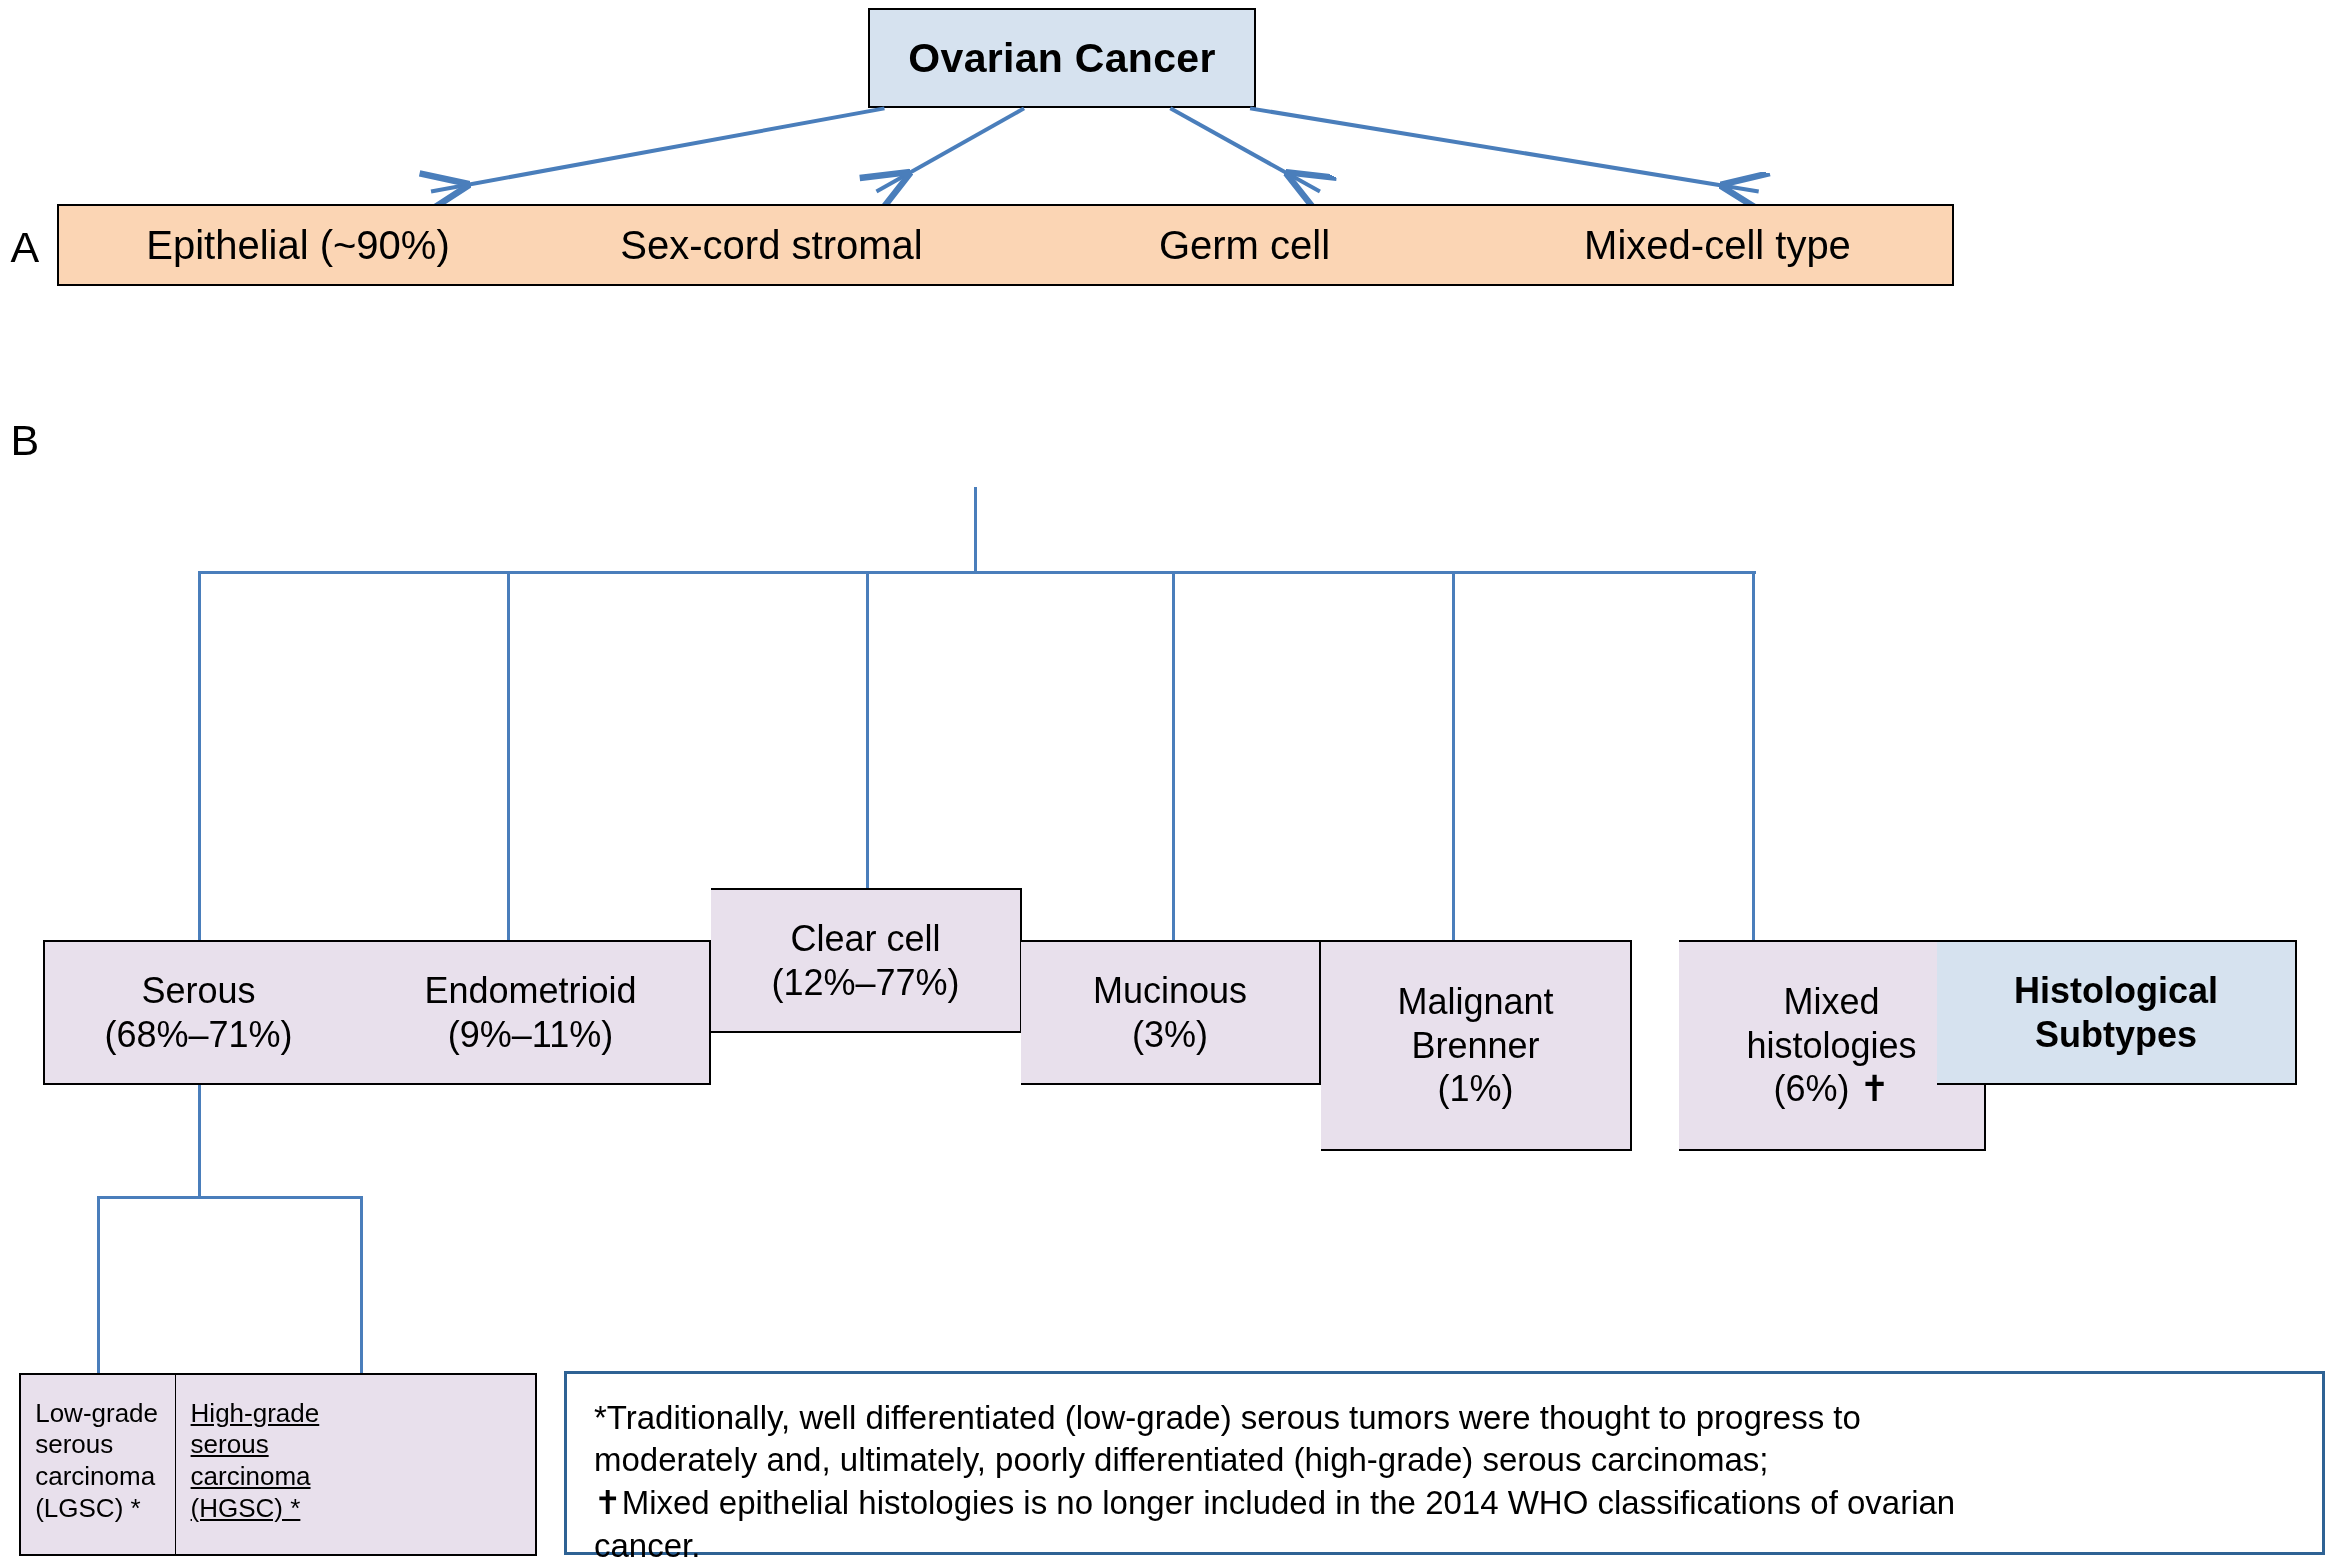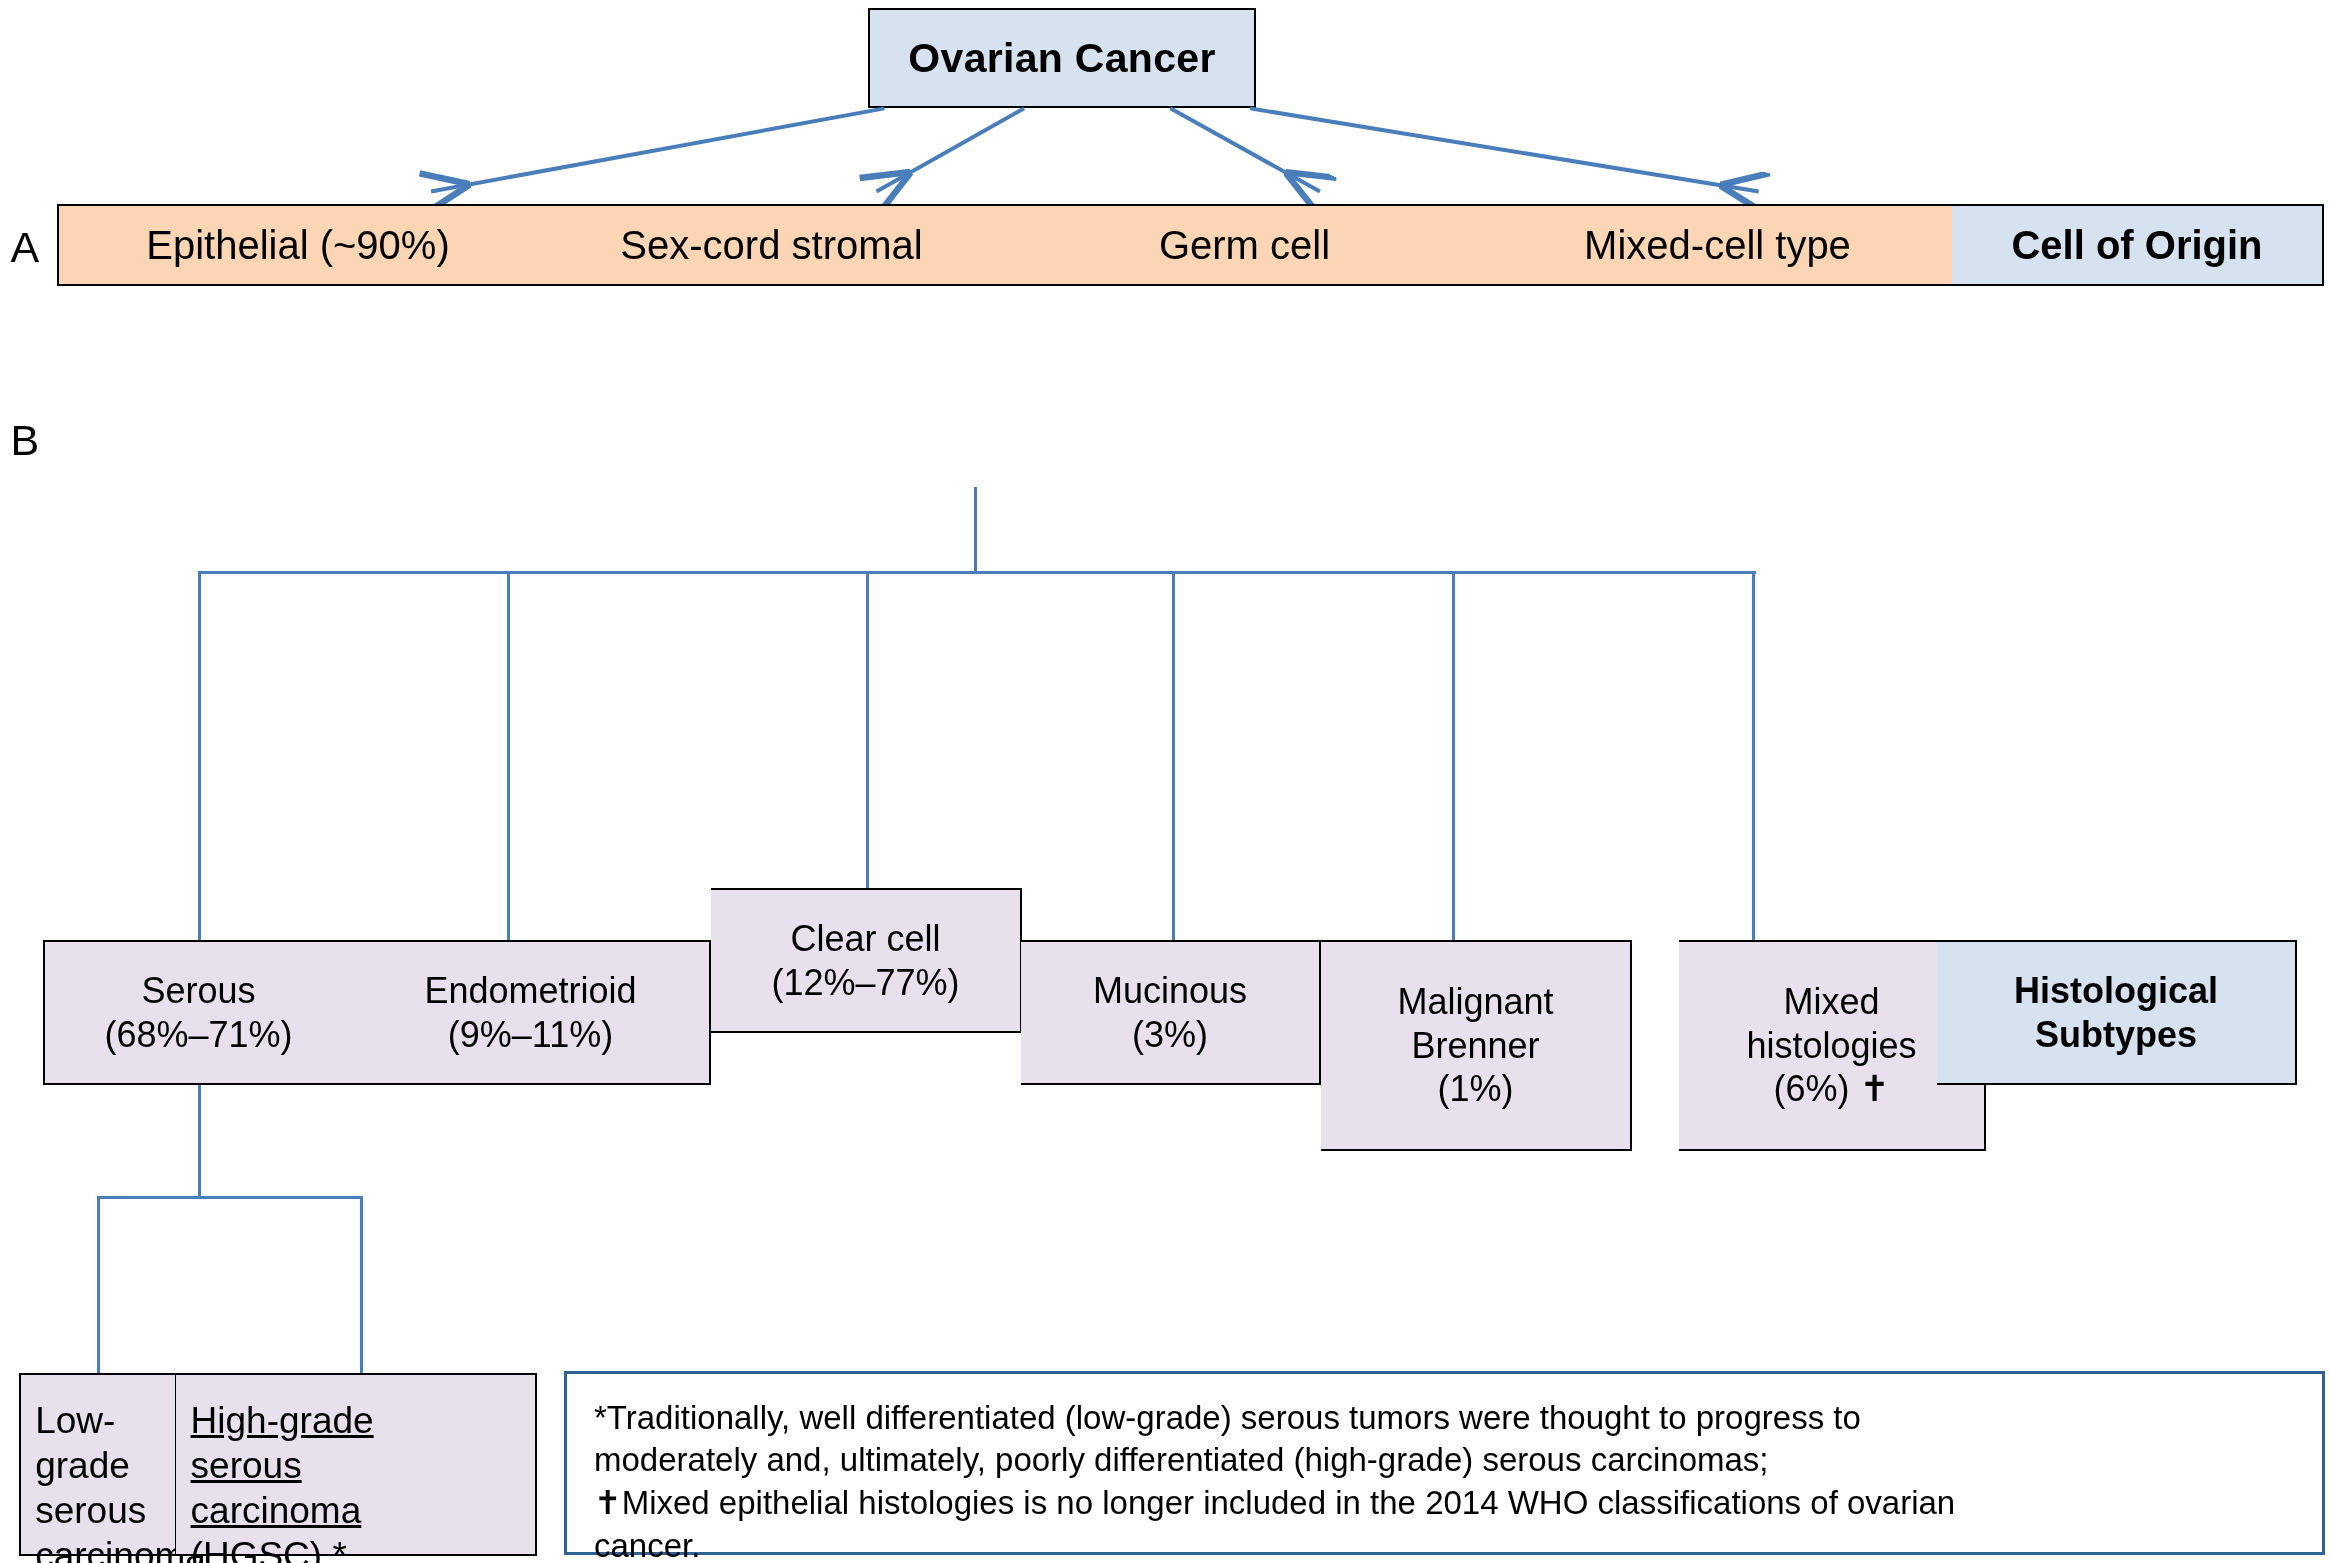--- a/index.html
+++ b/index.html
@@ -13,21 +13,21 @@
        line-height:1.22;}
   .peach{background:#fbd5b4;border:2px solid #000;}
   .blue{background:#d6e2ef;border:2px solid #000;}
   .lilac{background:#e8e0ec;border:2px solid #000;}
 
   .t-title{font-size:41px;font-weight:bold;letter-spacing:0.3px;}
   .t-cell{font-size:40px;font-weight:normal;}
   .t-cellb{font-size:40px;font-weight:bold;}
   .t-sub{font-size:36px;font-weight:normal;}
   .t-subb{font-size:36px;font-weight:bold;}
-  .t-small{font-size:37px;font-weight:normal;}
+  .t-small{font-size:26px;font-weight:normal;}
 
   
   .sec-letter{position:absolute;font-size:43px;line-height:1;color:#000;}
 
   
   .cellmid{border-left:none;}
 
   
   .hline{position:absolute;background:#4a7ebb;height:2.7px;}
   .vline{position:absolute;background:#4a7ebb;width:2.7px;}
@@ -64,21 +64,20 @@
   <div class="sec-letter" style="left:10.6px;top:226px;">A</div>
 
   <div class="box peach t-cell" style="left:57px;top:204px;width:482px;height:82px;">Epithelial (~90%)</div>
 
   <div class="box peach t-cell cellmid" style="left:537px;top:204px;width:471px;height:82px;">Sex-cord stromal</div>
 
   <div class="box peach t-cell cellmid" style="left:1006px;top:204px;width:479px;height:82px;">Germ cell</div>
 
   <div class="box peach t-cell cellmid" style="left:1483px;top:204px;width:471px;height:82px;">Mixed-cell type</div>
 
-  <div class="box blue t-cellb cellmid" style="left:1952px;top:204px;width:372px;height:82px;">Cell of Origin</div>
 
   <div class="sec-letter" style="left:10.6px;top:419px;">B</div>
 
 
   <div class="vline" style="left:974px;top:487px;width:2.7px;height:86px;"></div>
   <div class="hline" style="left:198px;top:571px;width:1558px;height:3.3px;"></div>
 
   <div class="vline" style="left:198px;top:571px;height:372px;"></div>
   <div class="vline" style="left:507px;top:571px;height:372px;"></div>
   <div class="vline" style="left:866px;top:571px;height:372px;"></div>

